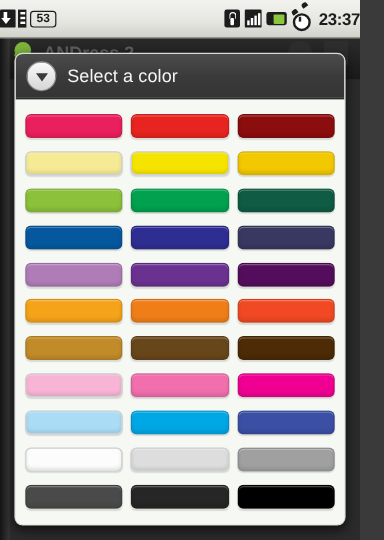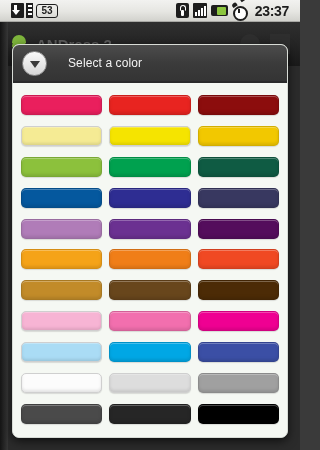--- a/index.html
+++ b/index.html
@@ -13,25 +13,25 @@
   
   #screen {
     position:relative;
     width:300px; height:450px;
     background:#2b2b2b;
   }
 
   
   #status-bar {
     position:absolute; left:0; top:0;
-    width:300px; height:22px;
+    width:300px; height:32px;
     background:linear-gradient(to bottom,#f2f2f0 0%,#e6e6e2 55%,#d2d2cd 100%);
     border-bottom:1px solid #a8a8a4;
     display:flex; 
-    padding:0 11px;
+    padding:0 0;
   }
   .sb-left { display:flex; align-items:center; gap:2px; }
   .sb-right { margin-left:auto; display:flex; align-items:center; gap:4px; }
 
   .icon-download {
     position:relative;
     width:13px; height:15px;
     background:#1d1d1d;
     border-radius:1px;
     display:inline-block;
@@ -245,24 +245,23 @@
   #dialog-header-icon::after {
     content:""; position:absolute;
     left:7px; top:9.5px;
     width:0; height:0;
     border-left:5.5px solid transparent;
     border-right:5.5px solid transparent;
     border-top:7px solid #3a3a3a;
   }
   #dialog-title {
     color:#f4f4f4;
-    font-size:12px;
+    font-size:15px;
     font-weight:normal;
     letter-spacing:0.1px;
-    margin-left:12px;
   }
 
   #swatch-grid {
     flex:1 1 auto;
     padding:7px 8px 8px 8px;
     display:flex; flex-direction:column;
     justify-content:space-between;
     background:#f5f8f3;
   }
   .swatch-row {

